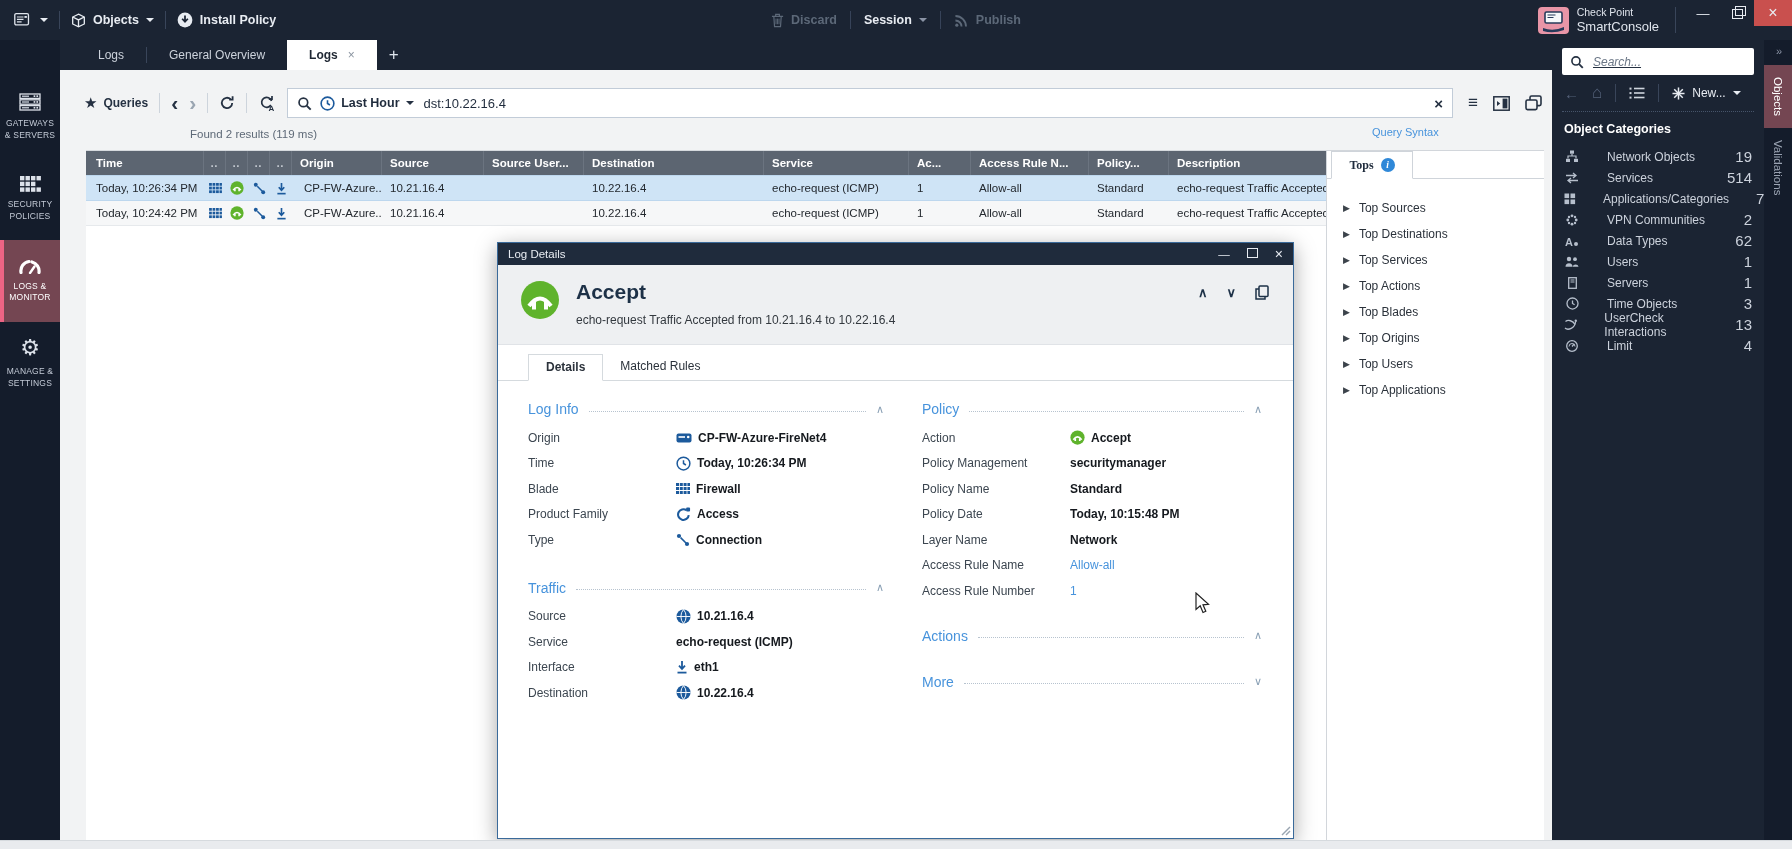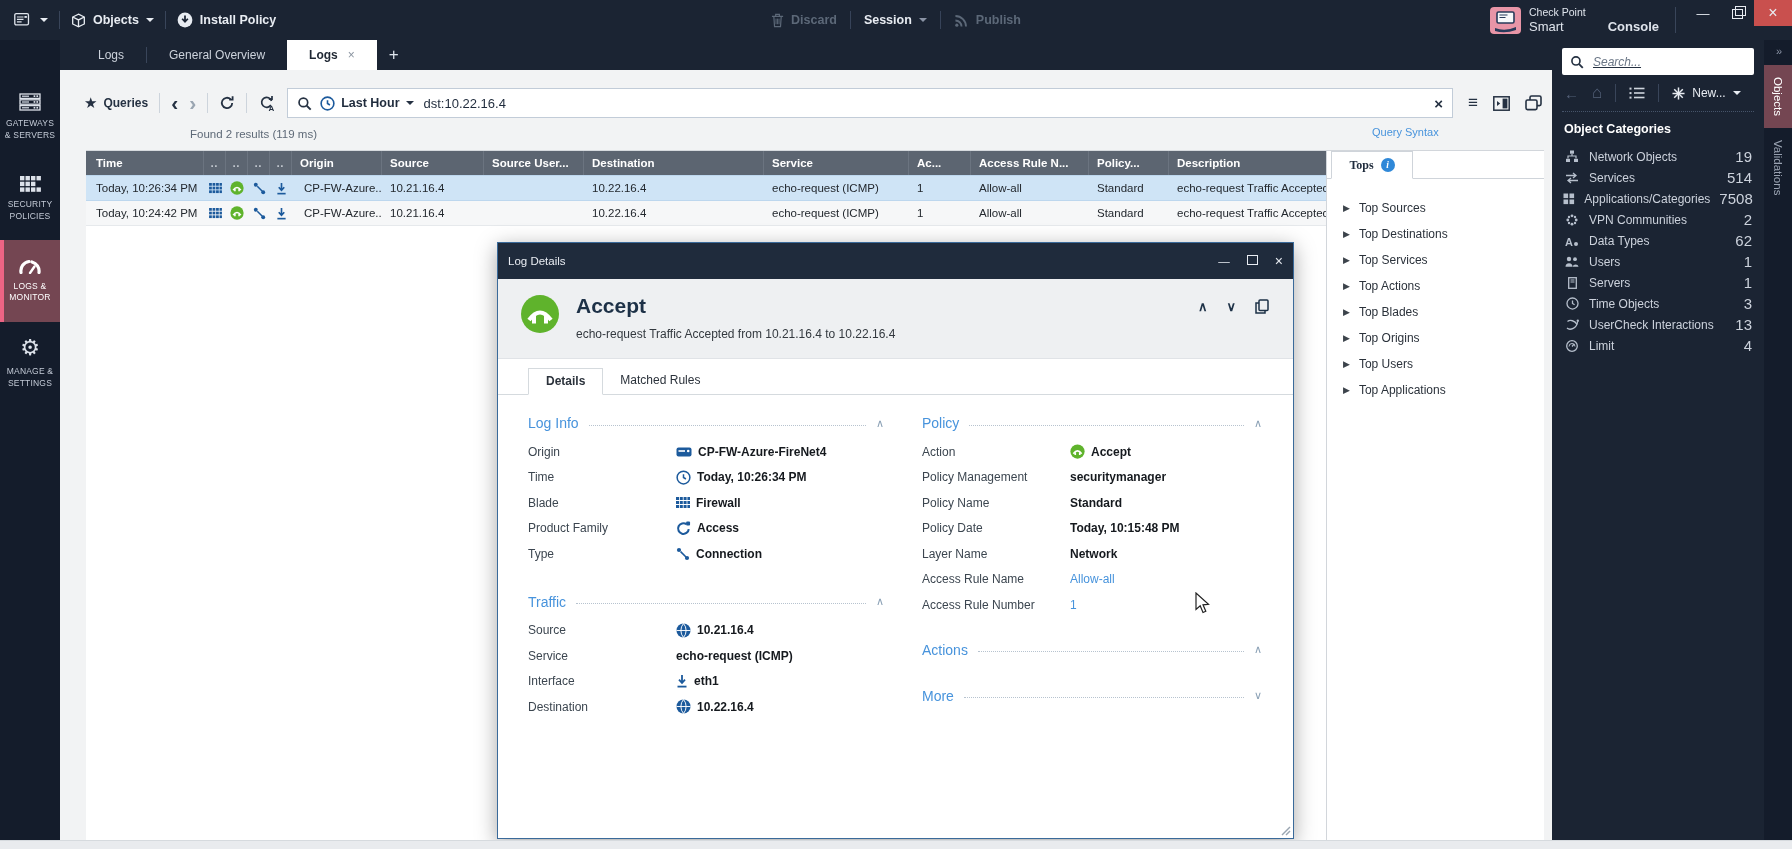--- a/index.html
+++ b/index.html
@@ -13,21 +13,21 @@
   .tb-sep{width:1px;height:18px;background:#39455a;}
   .tb-item{display:flex;align-items:center;gap:7px;font-size:12.5px;font-weight:bold;color:#e8ecf2;cursor:pointer;}
   .caret{width:0;height:0;border-left:4px solid transparent;border-right:4px solid transparent;border-top:4px solid currentColor;}
   .tb-center{position:absolute;left:50%;transform:translateX(-50%);top:0;height:40px;display:flex;align-items:center;gap:13px;}
   .dim{color:#5c6878;}
   .dim .tb-label{font-weight:bold;}
   .tb-right{position:absolute;right:0;top:0;height:40px;display:flex;align-items:flex-start;}
   .brand{display:flex;align-items:center;gap:8px;margin-top:6px;margin-right:12px;}
   .brand-txt{font-size:10.5px;line-height:1.2;color:#dfe4ec;}
   .brand-txt .l2{font-size:13px;}
-  .brand-txt .bold{font-weight:bold;margin-left:44px;}
+  .brand-txt .bold{font-weight:normal;}
   .win-sep{width:1px;height:26px;background:#39455a;margin:7px 10px 0 4px;}
   .win-btn{width:34px;height:26px;display:flex;align-items:center;justify-content:center;color:#e8ecf2;font-size:13px;cursor:pointer;}
   .win-close{background:#c9504e;width:38px;}
   .restore-glyph{width:9px;height:8px;border:1px solid #e8ecf2;position:relative;background:#1b2433;margin-top:2px;}
   .restore-glyph:before{content:'';position:absolute;left:2px;top:-4px;width:9px;height:8px;border:1px solid #e8ecf2;}
 
   
   .lnav{position:absolute;left:0;top:40px;width:60px;bottom:8px;background:#141c2b;padding-top:36px;box-sizing:border-box;}
   .lnav-item{height:82px;display:flex;flex-direction:column;align-items:center;justify-content:center;gap:7px;color:#c3cad6;position:relative;cursor:pointer;}
   .lnav-item .lbl{font-size:8.5px;text-align:center;line-height:1.35;letter-spacing:.2px;}
@@ -97,37 +97,37 @@
   .rpanel{position:absolute;left:1552px;top:40px;width:212px;bottom:8px;background:#1b2433;box-sizing:border-box;padding:8px 10px 0 10px;}
   .rsearch{height:27px;background:#fff;border-radius:2px;display:flex;align-items:center;padding:0 8px;gap:7px;color:#253142;text-decoration:underline;}
   .rsearch input{flex:1;border:0;outline:0;font-size:12px;color:#3c4650;font-family:"Liberation Sans",sans-serif;min-width:0;}
   .rsearch input::placeholder{font-style:italic;color:#6a7686;}
   .rtools{display:flex;align-items:center;gap:13px;height:36px;color:#cfd5de;padding:0 2px;}
   .rtools .dimico{color:#55627a;}
   .rtools .glyph{font-size:15px;cursor:pointer;}
   .new-btn{display:flex;align-items:center;gap:7px;font-size:12px;color:#e8ecf2;cursor:pointer;}
   .rdotted{border-bottom:1px dotted #46546a;margin:0 0 10px 0;}
   .rheading{color:#fff;font-weight:bold;font-size:12.5px;margin:4px 0 10px 2px;}
-  .ritem{display:flex;align-items:center;height:21px;color:#ccd2dc;font-size:12px;gap:9px;padding:0 2px;cursor:pointer;justify-content:center;}
+  .ritem{display:flex;align-items:center;height:21px;color:#ccd2dc;font-size:12px;gap:27px;padding:0 2px;cursor:pointer;}
   .ricon{width:16px;display:flex;justify-content:center;color:#b6bfcc;}
   .rcount{margin-left:auto;font-size:15px;}
 
   
   .estrip{position:absolute;left:1764px;top:40px;width:28px;bottom:8px;background:#141c2b;display:flex;flex-direction:column;align-items:center;padding-top:5px;box-sizing:border-box;}
   .chev2{color:#8a93a5;font-size:11px;letter-spacing:-2px;cursor:pointer;}
   .vtxt{writing-mode:vertical-rl;font-size:11.5px;}
   .vtab-obj{margin-top:8px;background:#744652;color:#fff;padding:12px 0;width:100%;display:flex;justify-content:center;cursor:pointer;}
   .vtab-val{margin-top:12px;color:#9aa3b2;cursor:pointer;}
 
   .bottombar{position:absolute;left:0;right:0;bottom:0;height:8px;background:#e9ebee;border-top:1px solid #d6dade;}
 
   
   .dialog{position:absolute;left:497px;top:242px;width:797px;height:597px;background:#fff;border:1px solid #3a6a9a;
           box-shadow:0 5px 20px rgba(0,0,0,.35);box-sizing:border-box;display:flex;flex-direction:column;}
-  .dlg-titlebar{height:36px;background:#1f2b3c;color:#e8ecf2;display:flex;align-items:center;font-size:11.5px;padding:0 10px;flex-shrink:0;}
+  .dlg-titlebar{height:22px;background:#1f2b3c;color:#e8ecf2;display:flex;align-items:center;font-size:11.5px;padding:0 10px;flex-shrink:0;}
   .dlg-ctrl{margin-left:auto;display:flex;gap:17px;align-items:center;}
   .dlg-ctrl span{cursor:pointer;}
   .max-glyph{display:inline-block;width:9px;height:8px;border:1.5px solid #e8ecf2;}
   .dlg-header{background:#eef0f2;padding:15px 22px 17px 22px;display:flex;gap:16px;position:relative;border-bottom:1px solid #e0e3e7;flex-shrink:0;}
   .dlg-status{font-size:21px;color:#1d3147;font-weight:600;}
   .dlg-sub{font-size:12px;color:#33393f;margin-top:9px;}
   .dlg-nav{position:absolute;right:24px;top:20px;display:flex;gap:19px;align-items:center;color:#1d3147;font-weight:bold;font-size:13px;}
   .dlg-nav span{cursor:pointer;}
   .dlg-tabs{display:flex;padding:9px 0 0 30px;border-bottom:1px solid #d5dade;background:#fff;flex-shrink:0;}
   .dlg-tab{padding:5px 17px 6px;font-size:12px;color:#2b323b;margin-bottom:-1px;cursor:pointer;}

